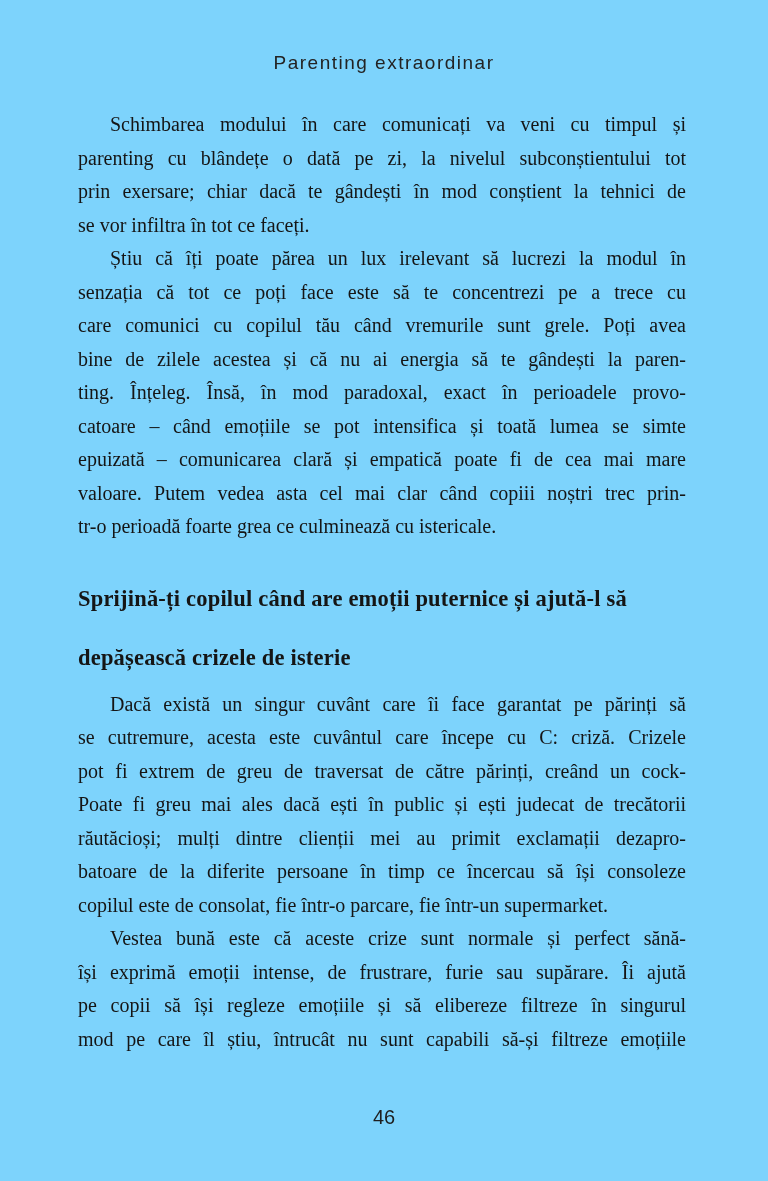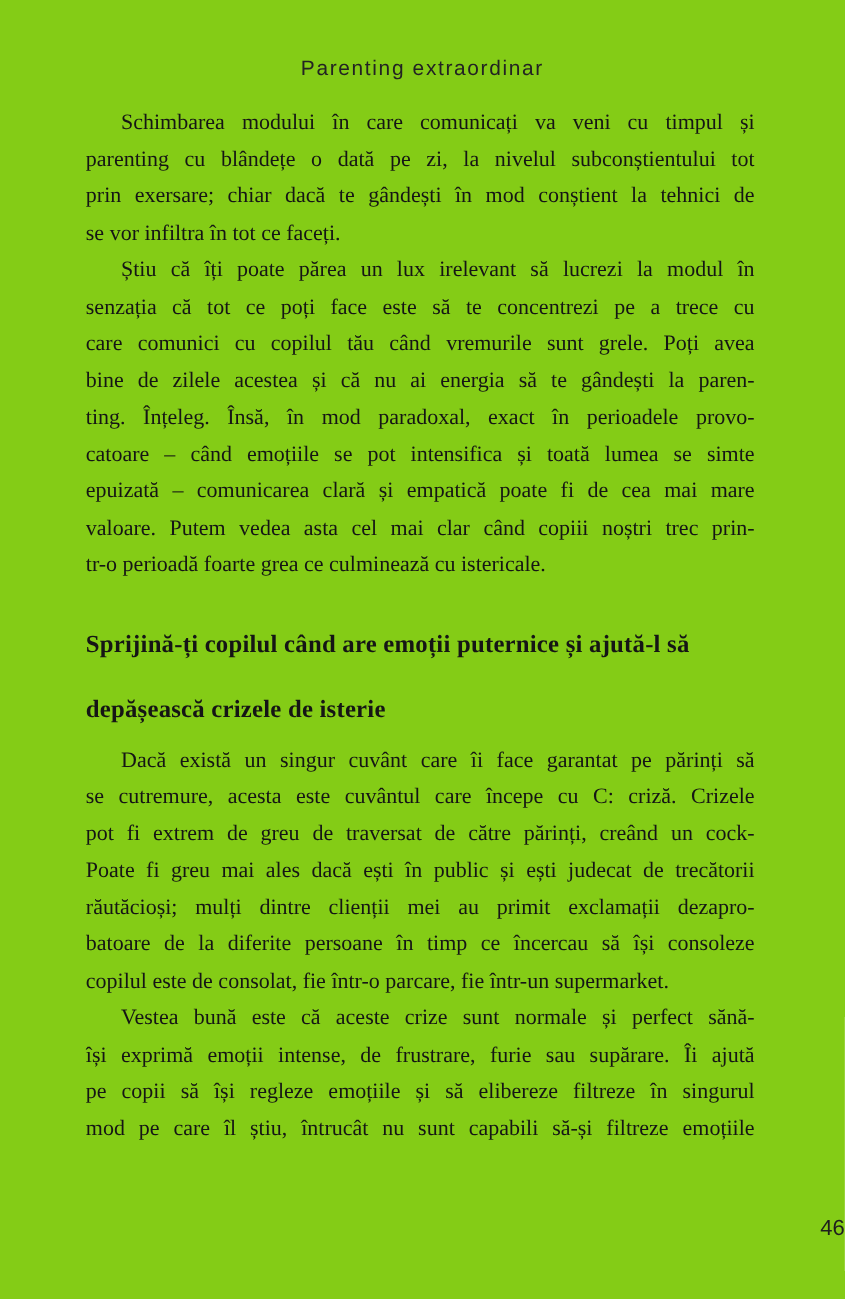--- a/index.html
+++ b/index.html
@@ -3,40 +3,40 @@
 <meta charset="utf-8">
 <style>
   html, body {
     margin: 0;
     padding: 0;
   }
   .page {
     position: relative;
     width: 768px;
     height: 1181px;
-    background: #84cc16;
+    background: #7dd3fc;
     color: #151515;
     font-family: "Liberation Serif", serif;
     overflow: hidden;
   }
   .running-header {
     position: absolute;
     top: 52px;
     left: 0;
     right: 0;
     text-align: center;
     font-family: "Liberation Sans", sans-serif;
     font-size: 19px;
     letter-spacing: 1.5px;
     color: #232323;
   }
   .content {
     position: absolute;
     left: 78px;
-    top: 95px;
+    top: 108px;
     width: 608px;
   }
   .paragraph, .heading {
     margin: 0;
   }
   .line {
     font-size: 20px;
     line-height: 33.5px;
     height: 33.5px;
     overflow: hidden;
@@ -60,21 +60,21 @@
     line-height: 35px;
     height: 35px;
     letter-spacing: 0.2px;
     margin-top: 24px;
   }
   .page-number {
     position: absolute;
     top: 1106px;
     left: 0;
     right: 0;
-    text-align: right;
+    text-align: center;
     font-family: "Liberation Sans", sans-serif;
     font-size: 20px;
     color: #1e1e1e;
   }
 </style>
 </head>
 <body>
 
 <div class="page">
   <div class="running-header">Parenting extraordinar</div>

